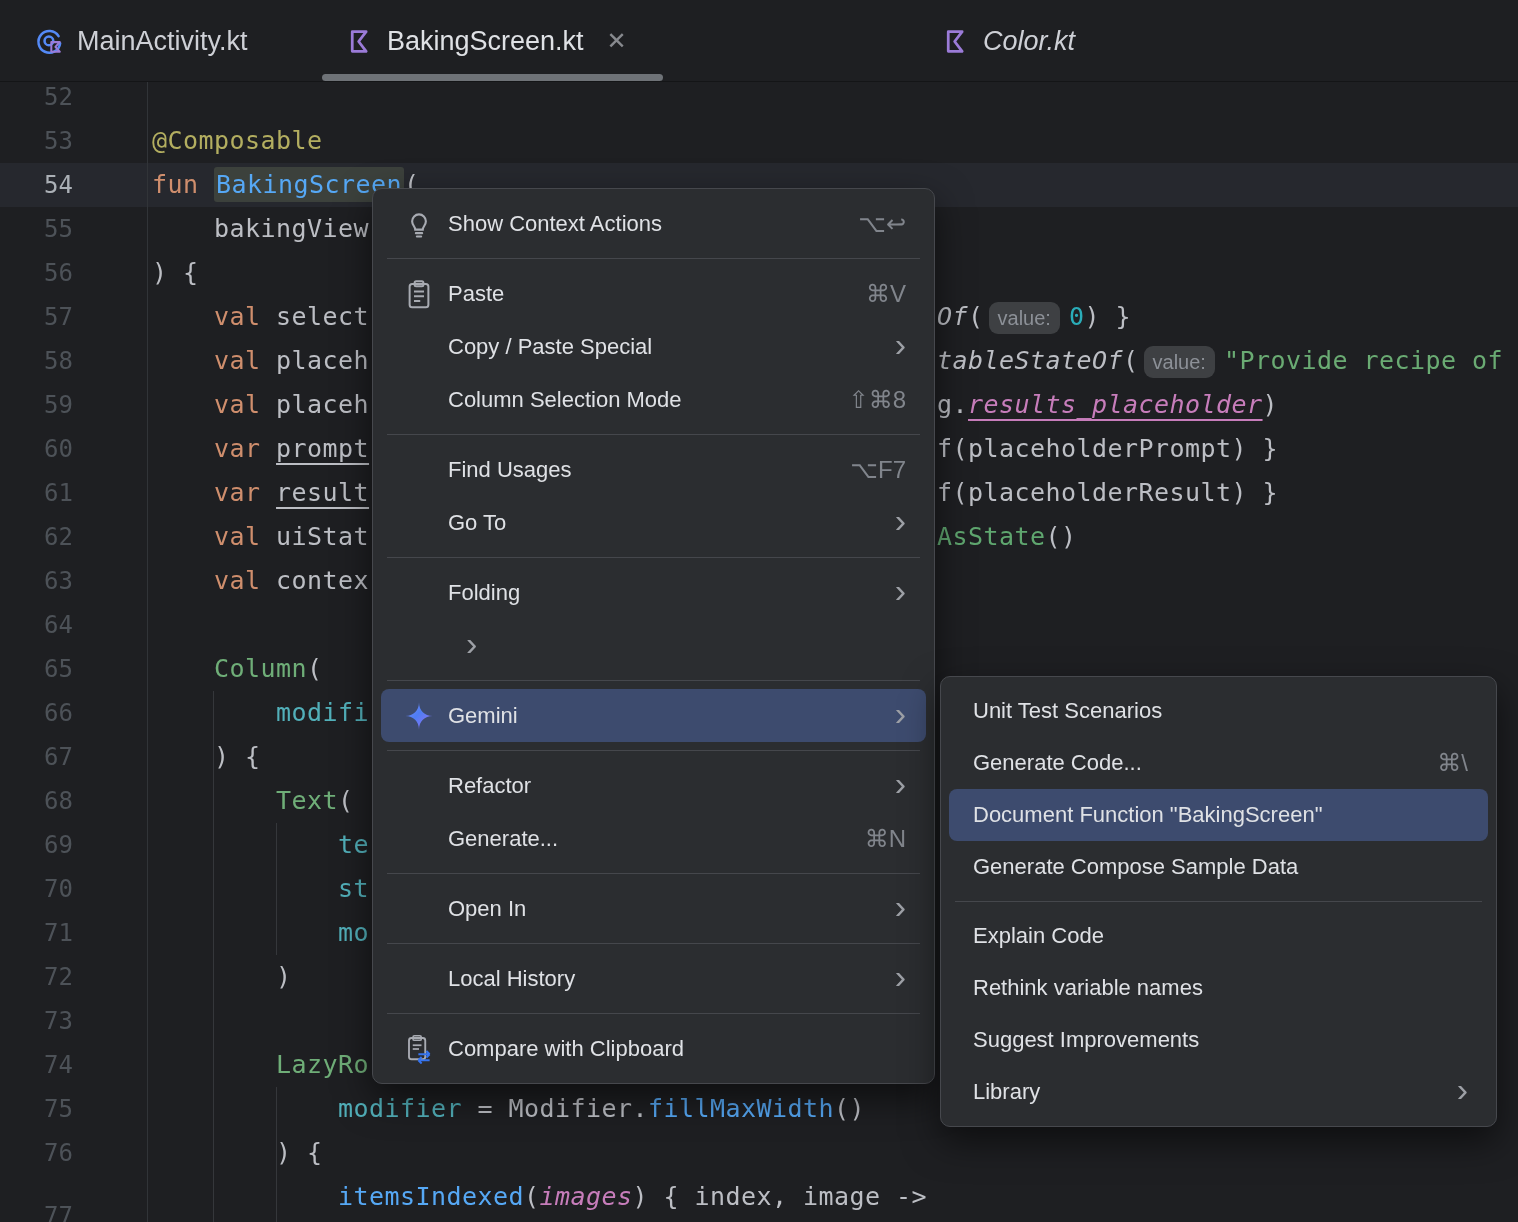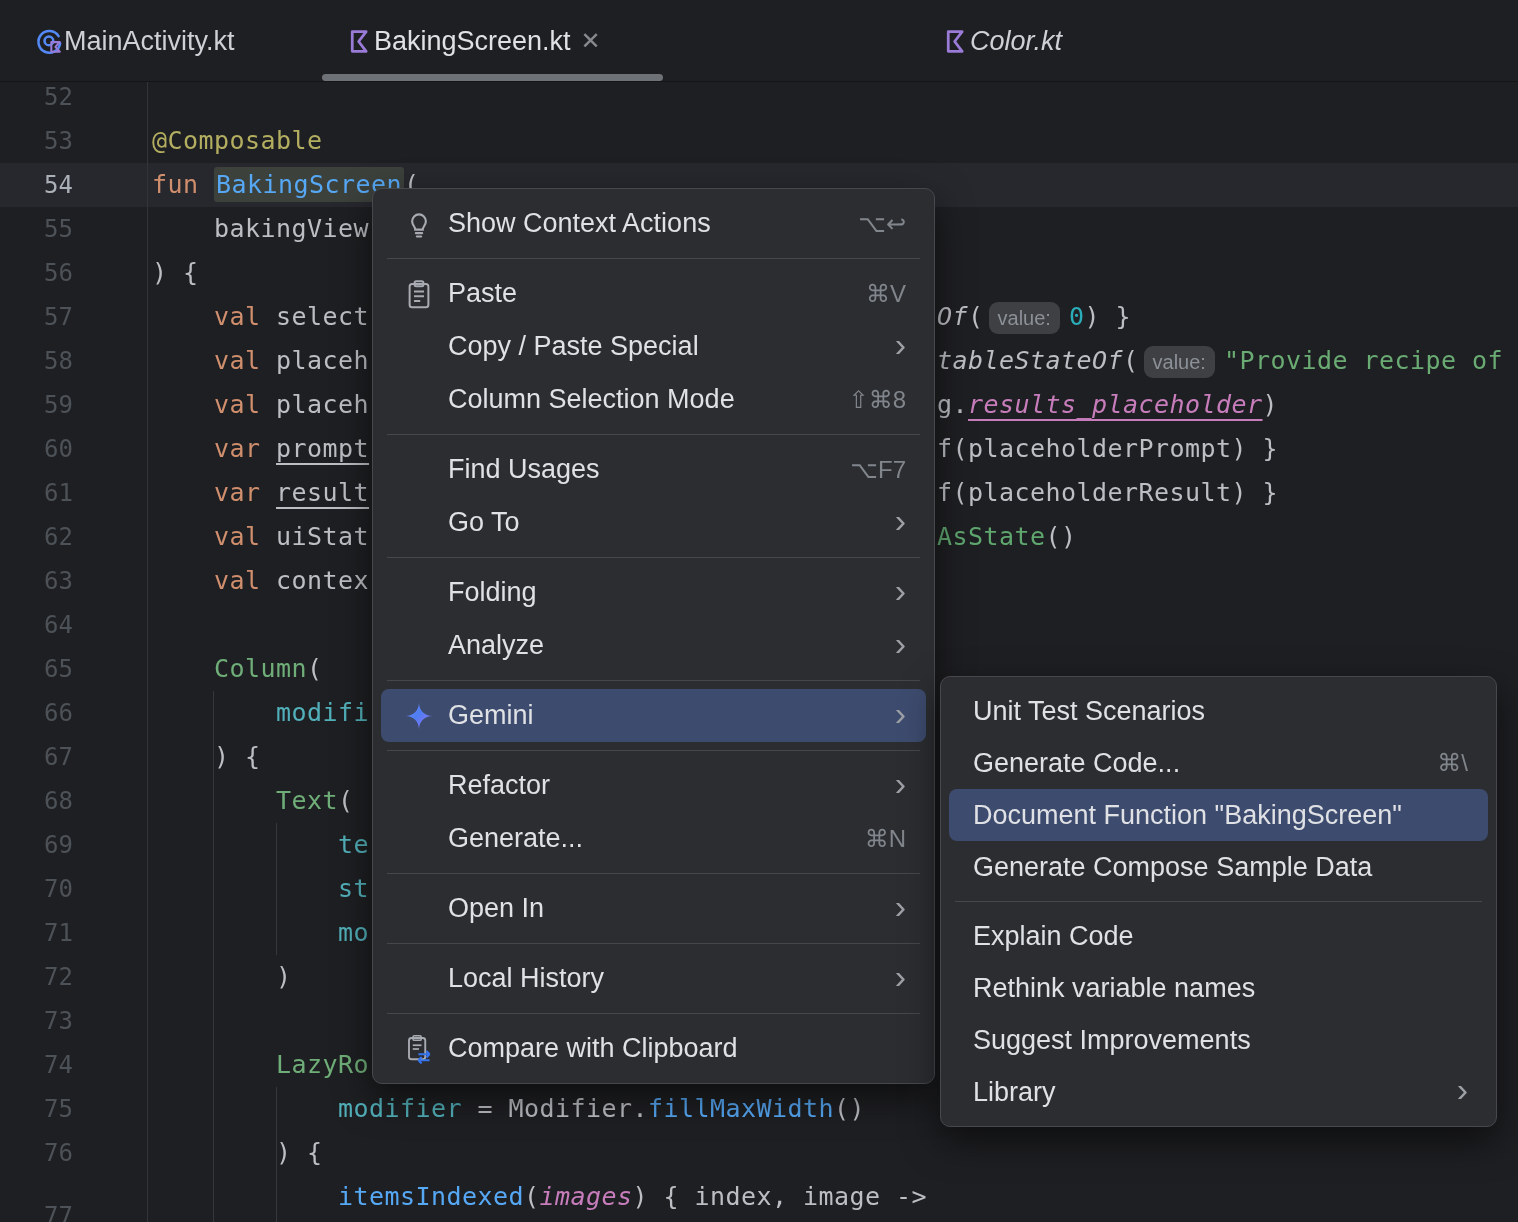--- a/index.html
+++ b/index.html
@@ -11,21 +11,21 @@
     --param:#52B0BA; --ext-fn:#56A8F5; --pink:#C77DBB; --string:#6AAB73; --number:#2AACB8;
     --hint-bg:#3E4043; --hint-text:#8C9097;
   }
   *{margin:0;padding:0;box-sizing:border-box}
   html,body{background:#000;}
   .screen{position:relative;width:1518px;height:1222px;background:var(--bg);overflow:hidden;
           font-family:"Liberation Sans",sans-serif;}
   
   .tabbar{position:absolute;left:0;top:0;width:100%;height:82px;background:var(--bg);
           border-bottom:1px solid #141517;z-index:2;}
-  .tab{position:absolute;top:0;height:82px;display:flex;align-items:center;cursor:default;}
+  .tab{position:absolute;top:0;height:82px;display:flex;align-items:center;gap:13px;cursor:default;}
   .tab-label{font-size:27px;color:#CED0D6;white-space:nowrap;}
   .tab.active .tab-label{color:#DFE1E5;}
   .tab-label.italic{font-style:italic;}
   .tab-close{font-size:24px;color:#87898E;margin-left:10px;line-height:1;}
   .tab-underline{position:absolute;top:74px;height:7px;border-radius:4px;background:var(--tab-underline);}
   .ticon{width:29px;height:29px;flex:0 0 auto;}
   
   .editor{position:absolute;left:0;top:82px;width:1518px;height:1140px;z-index:1;}
   .caret-line{position:absolute;left:0;width:1518px;height:44px;background:var(--caret-line);}
   .gutter-border{position:absolute;left:147px;top:0;width:1px;height:100%;background:#313438;}
@@ -49,21 +49,21 @@
   
   .menu{position:absolute;background:var(--menu-bg);border:1px solid var(--menu-border);
       border-radius:10px;padding:8px 0;z-index:10;box-shadow:0 14px 36px rgba(0,0,0,.55);}
   .main-menu{left:372px;top:188px;width:563px;}
   .sub-menu{left:940px;top:676px;width:557px;}
   .mi{height:53px;display:flex;align-items:center;margin:0 8px;border-radius:8px;padding-right:20px;}
   .sub-menu .mi{height:52px;padding-left:24px;}
   .mi.selected{background:var(--selection);}
   .mi-icon{width:30px;height:30px;margin-left:23px;margin-right:14px;flex:0 0 auto;}
   .mi-icon svg{width:30px;height:30px;display:block;}
-  .mi-label{font-size:27px;color:var(--text);white-space:nowrap;flex:1;}
+  .mi-label{font-size:22px;color:var(--text);white-space:nowrap;flex:1;}
   .mi-shortcut{font-size:24px;color:var(--shortcut);margin-left:18px;white-space:nowrap;}
   .mi-arrow{font-size:34px;color:var(--arrow);margin-left:18px;line-height:0;padding-bottom:6px;}
   .sep{height:1px;background:var(--separator);margin:8px 14px;}
 </style>
 </head>
 <body>
 
 <div class="screen">
   <div class="tabbar">
       <div class="tab-underline" style="left: 322px; width: 341px;"></div>
@@ -199,21 +199,20 @@
         <span class="mi-arrow">›</span>
       </div>
       <div class="sep"></div>
       <div class="mi">
         <span class="mi-icon"></span>
         <span class="mi-label">Folding</span>
         <span class="mi-arrow">›</span>
       </div>
       <div class="mi">
         <span class="mi-icon"></span>
-        <span class="mi-label">Analyze</span>
         <span class="mi-arrow">›</span>
       </div>
       <div class="sep"></div>
       <div class="mi selected">
         <span class="mi-icon">
           <svg viewBox="0 0 24 24">
             <defs>
               <linearGradient id="gg1" x1="0" y1="0" x2="1" y2="1">
                 <stop offset="0" stop-color="#7F8FF5"></stop>
                 <stop offset="0.45" stop-color="#4E7DF3"></stop>

